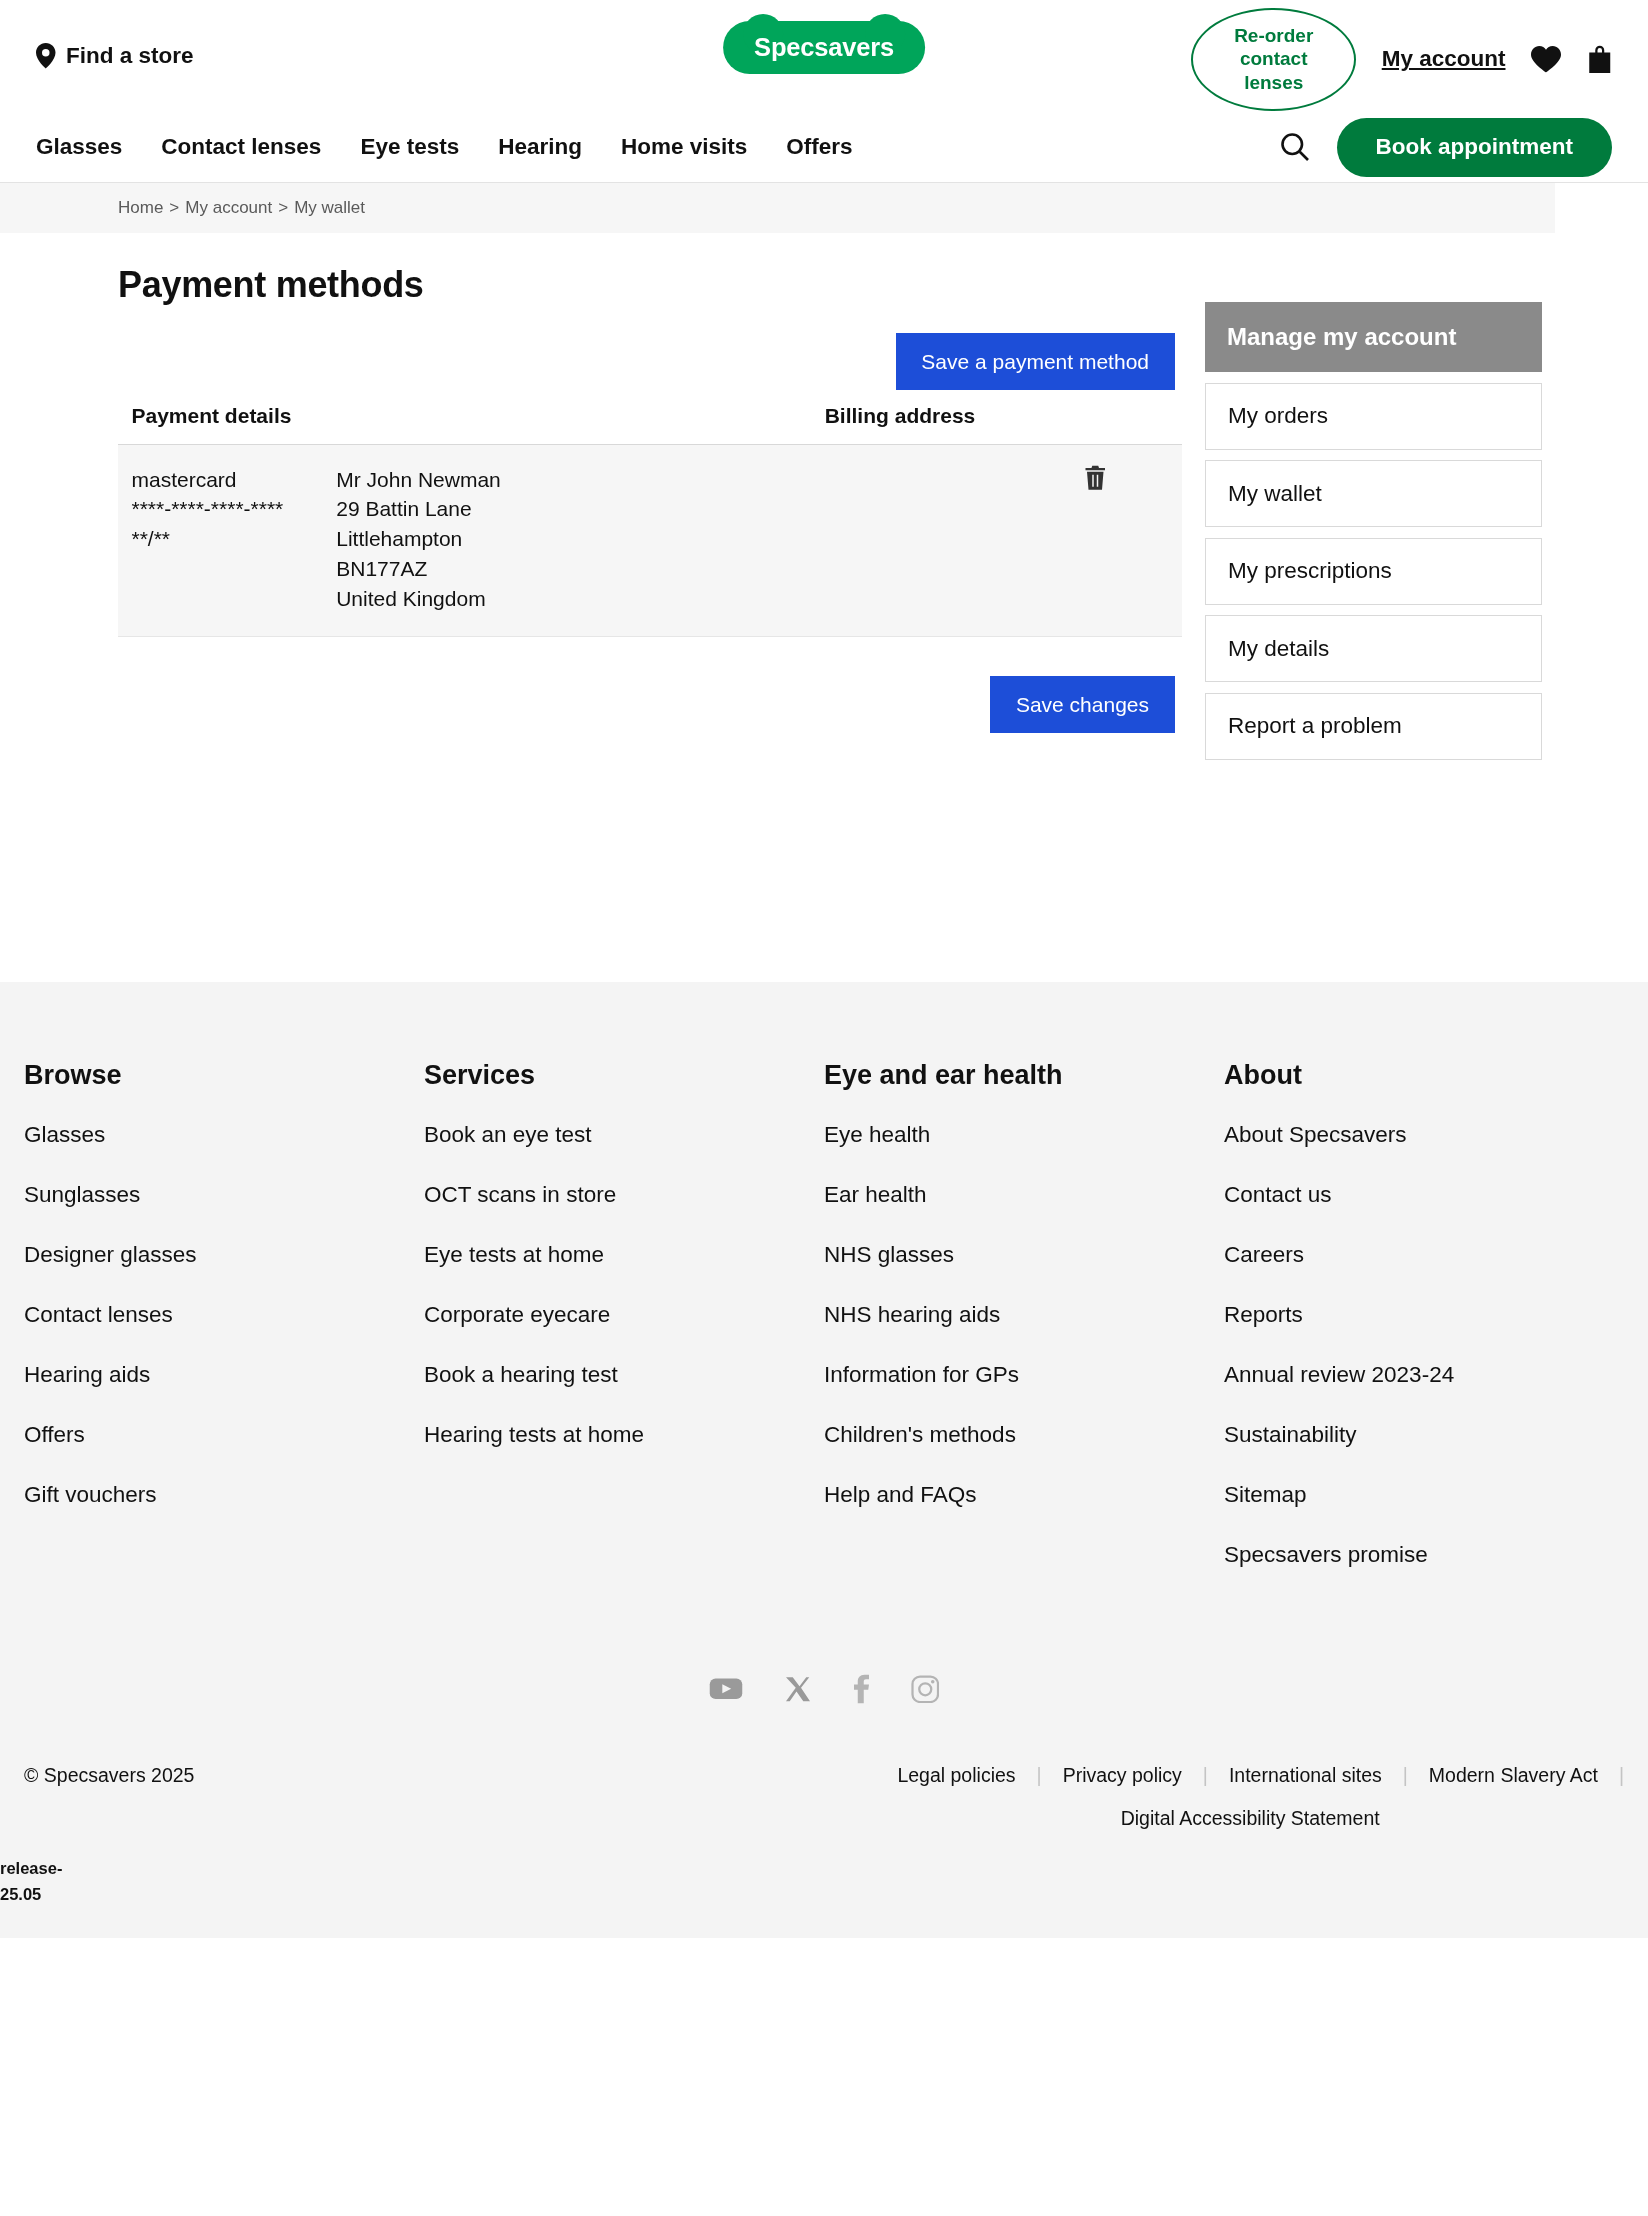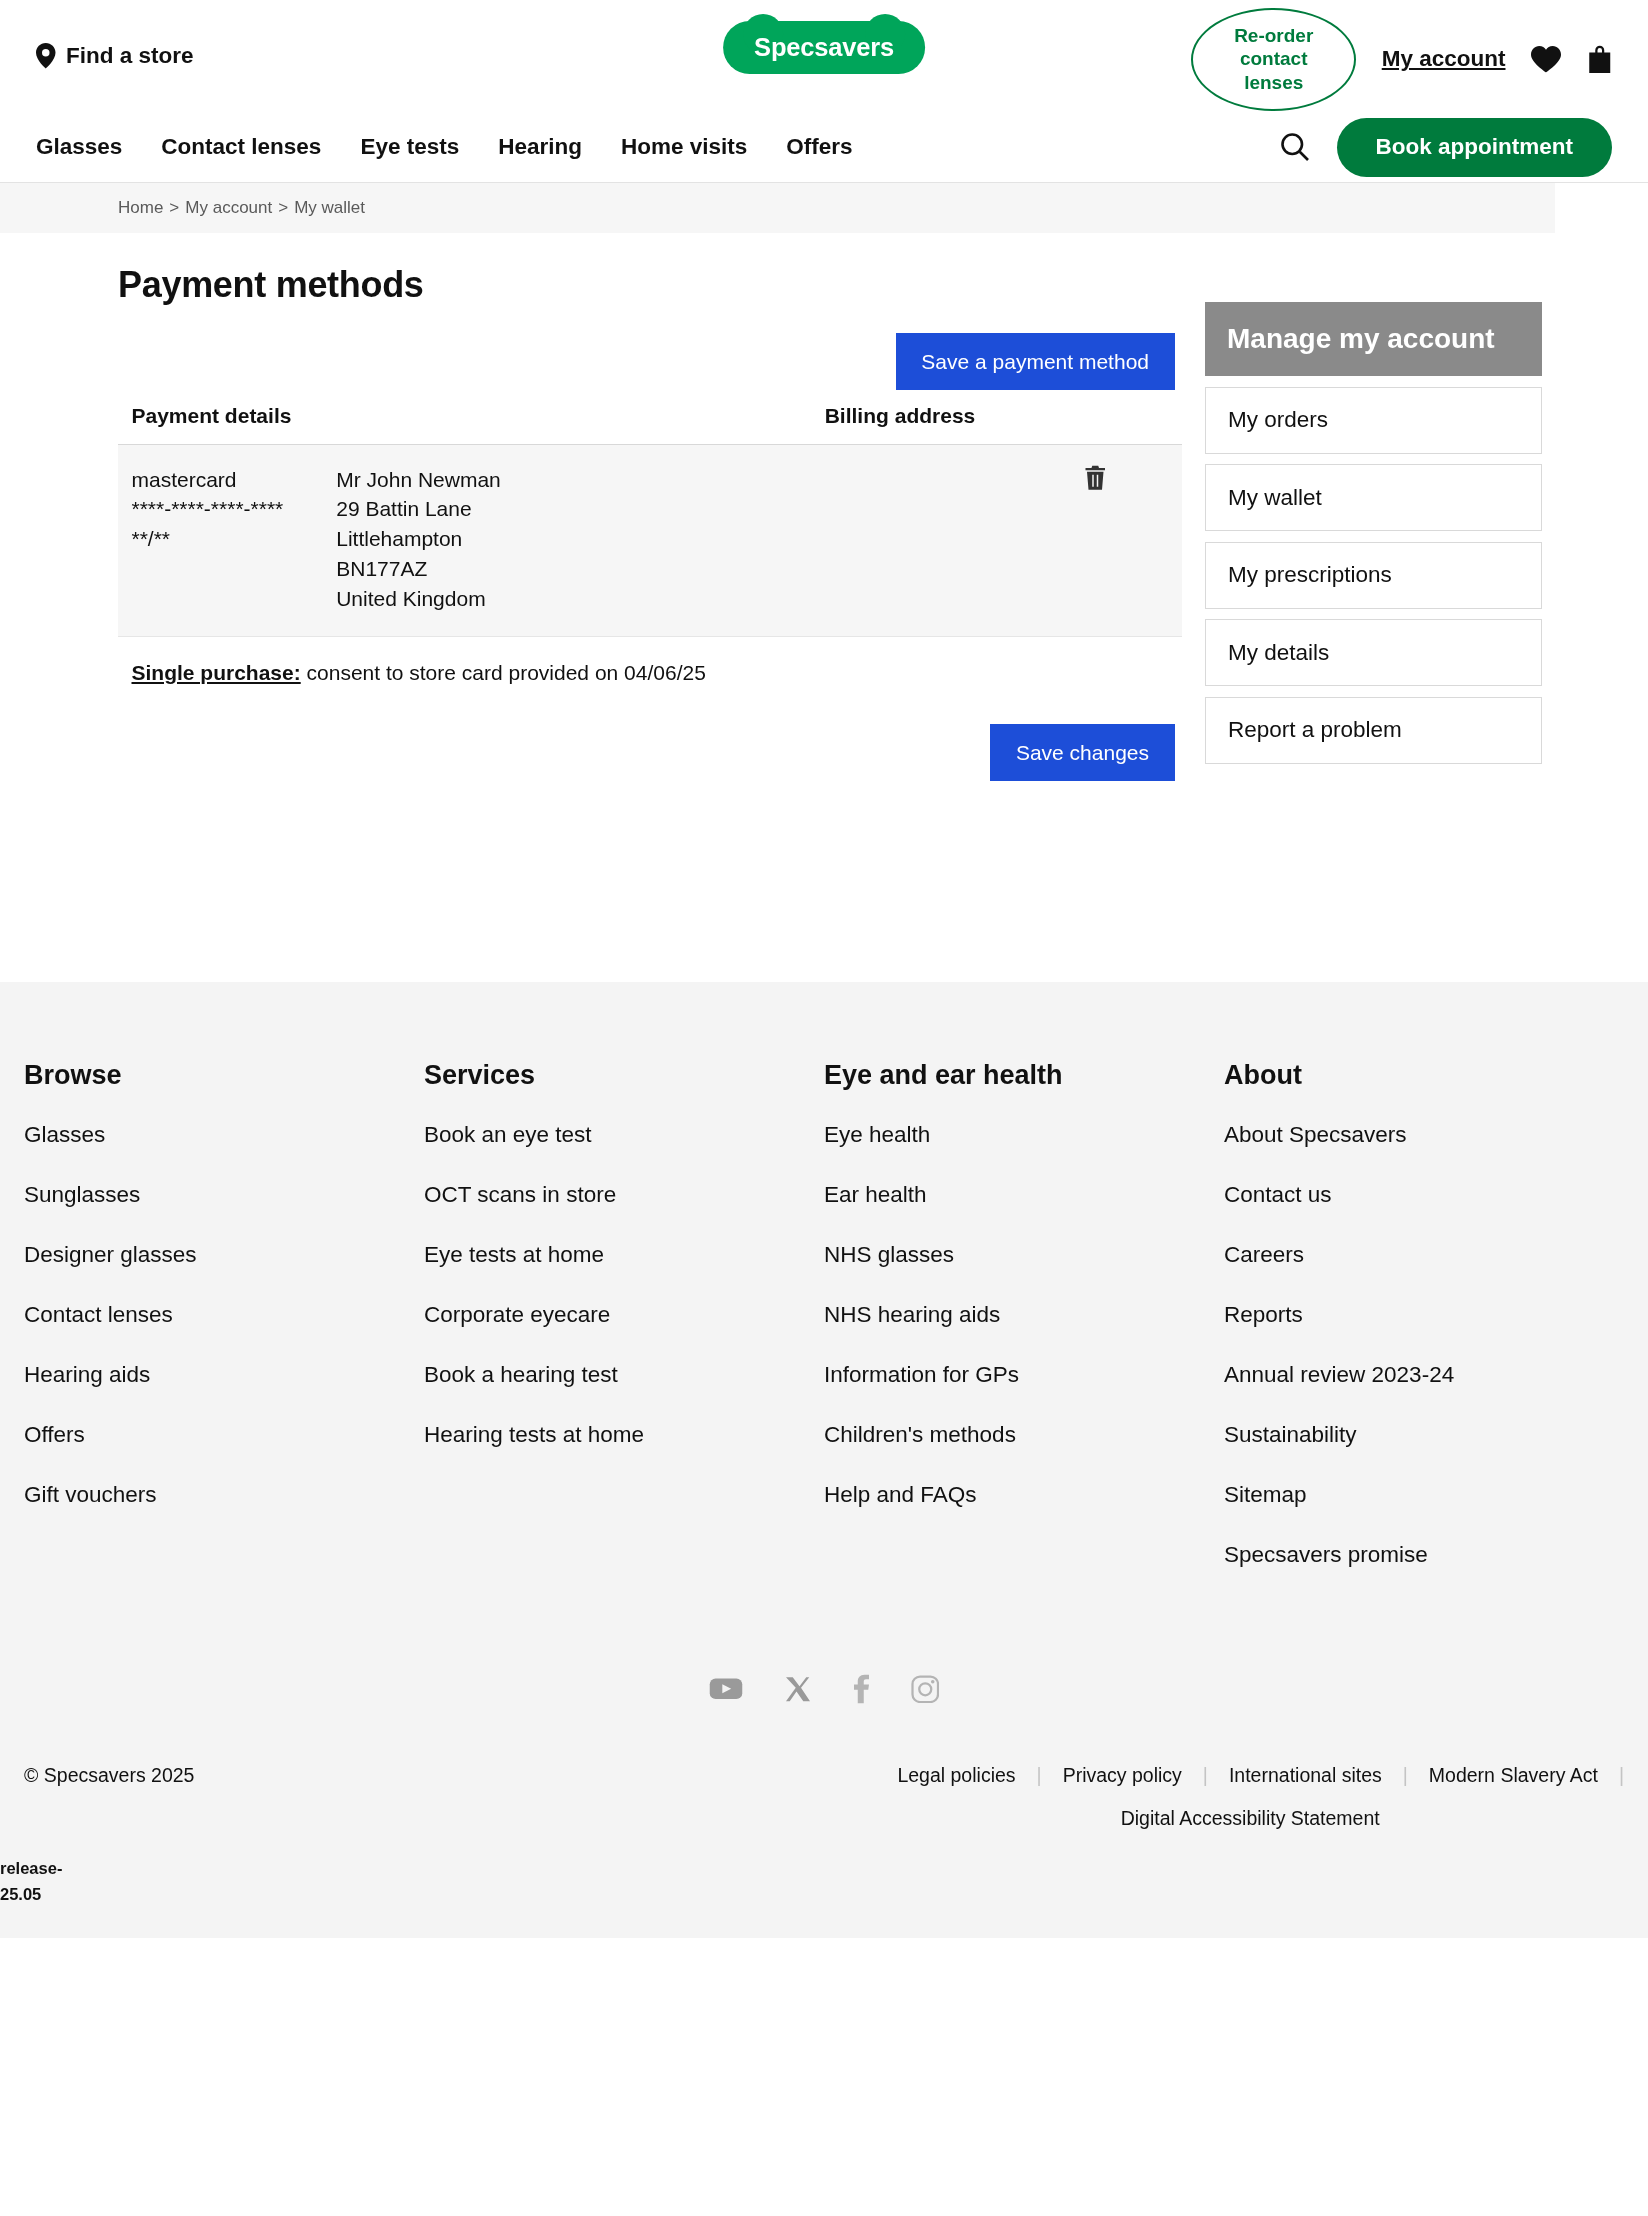--- a/index.html
+++ b/index.html
@@ -215,21 +215,21 @@
 
   
   .aside {
     width: 337px;
     margin-left: 22.5px;
     margin-top: 69px;
   }
   .aside-head {
     background: #8a8a8a;
     color: #fff;
-    font-size: 28px;
+    font-size: 24px;
     font-weight: 700;
     padding: 21px 22.5px;
   }
   .aside-item {
     border: 0.7px solid #d9d9d9;
     border-top: none;
     font-size: 22.5px;
     padding: 19.5px 22.5px;
     color: #111;
     background:#fff;
@@ -390,23 +390,20 @@
                   <svg width="22.5" height="25.5" viewBox="0 0 30 34">
                       <path d="M11 1h8l1 3h8v3H2V4h8l1-3zM4 9h22l-2 24H6L4 9zm7 4v16h2V13h-2zm6 0v16h2V13h-2z" fill="#333"></path>
                     </svg>
                 </span>
               </button>
             </td>
           </tr>
         </tbody>
       </table>
 
-      <div class="consent">
-        <b>Single purchase:</b><span> consent to store card provided on 04/06/25</span>
-      </div>
 
       <div class="save-changes-row">
         <button class="btn-green">Save changes</button>
       </div>
     </div>
 
     <aside class="aside">
       <div class="aside-head">Manage my account</div>
       <div class="aside-item first">My orders</div>
       <div class="aside-item">My wallet</div>

